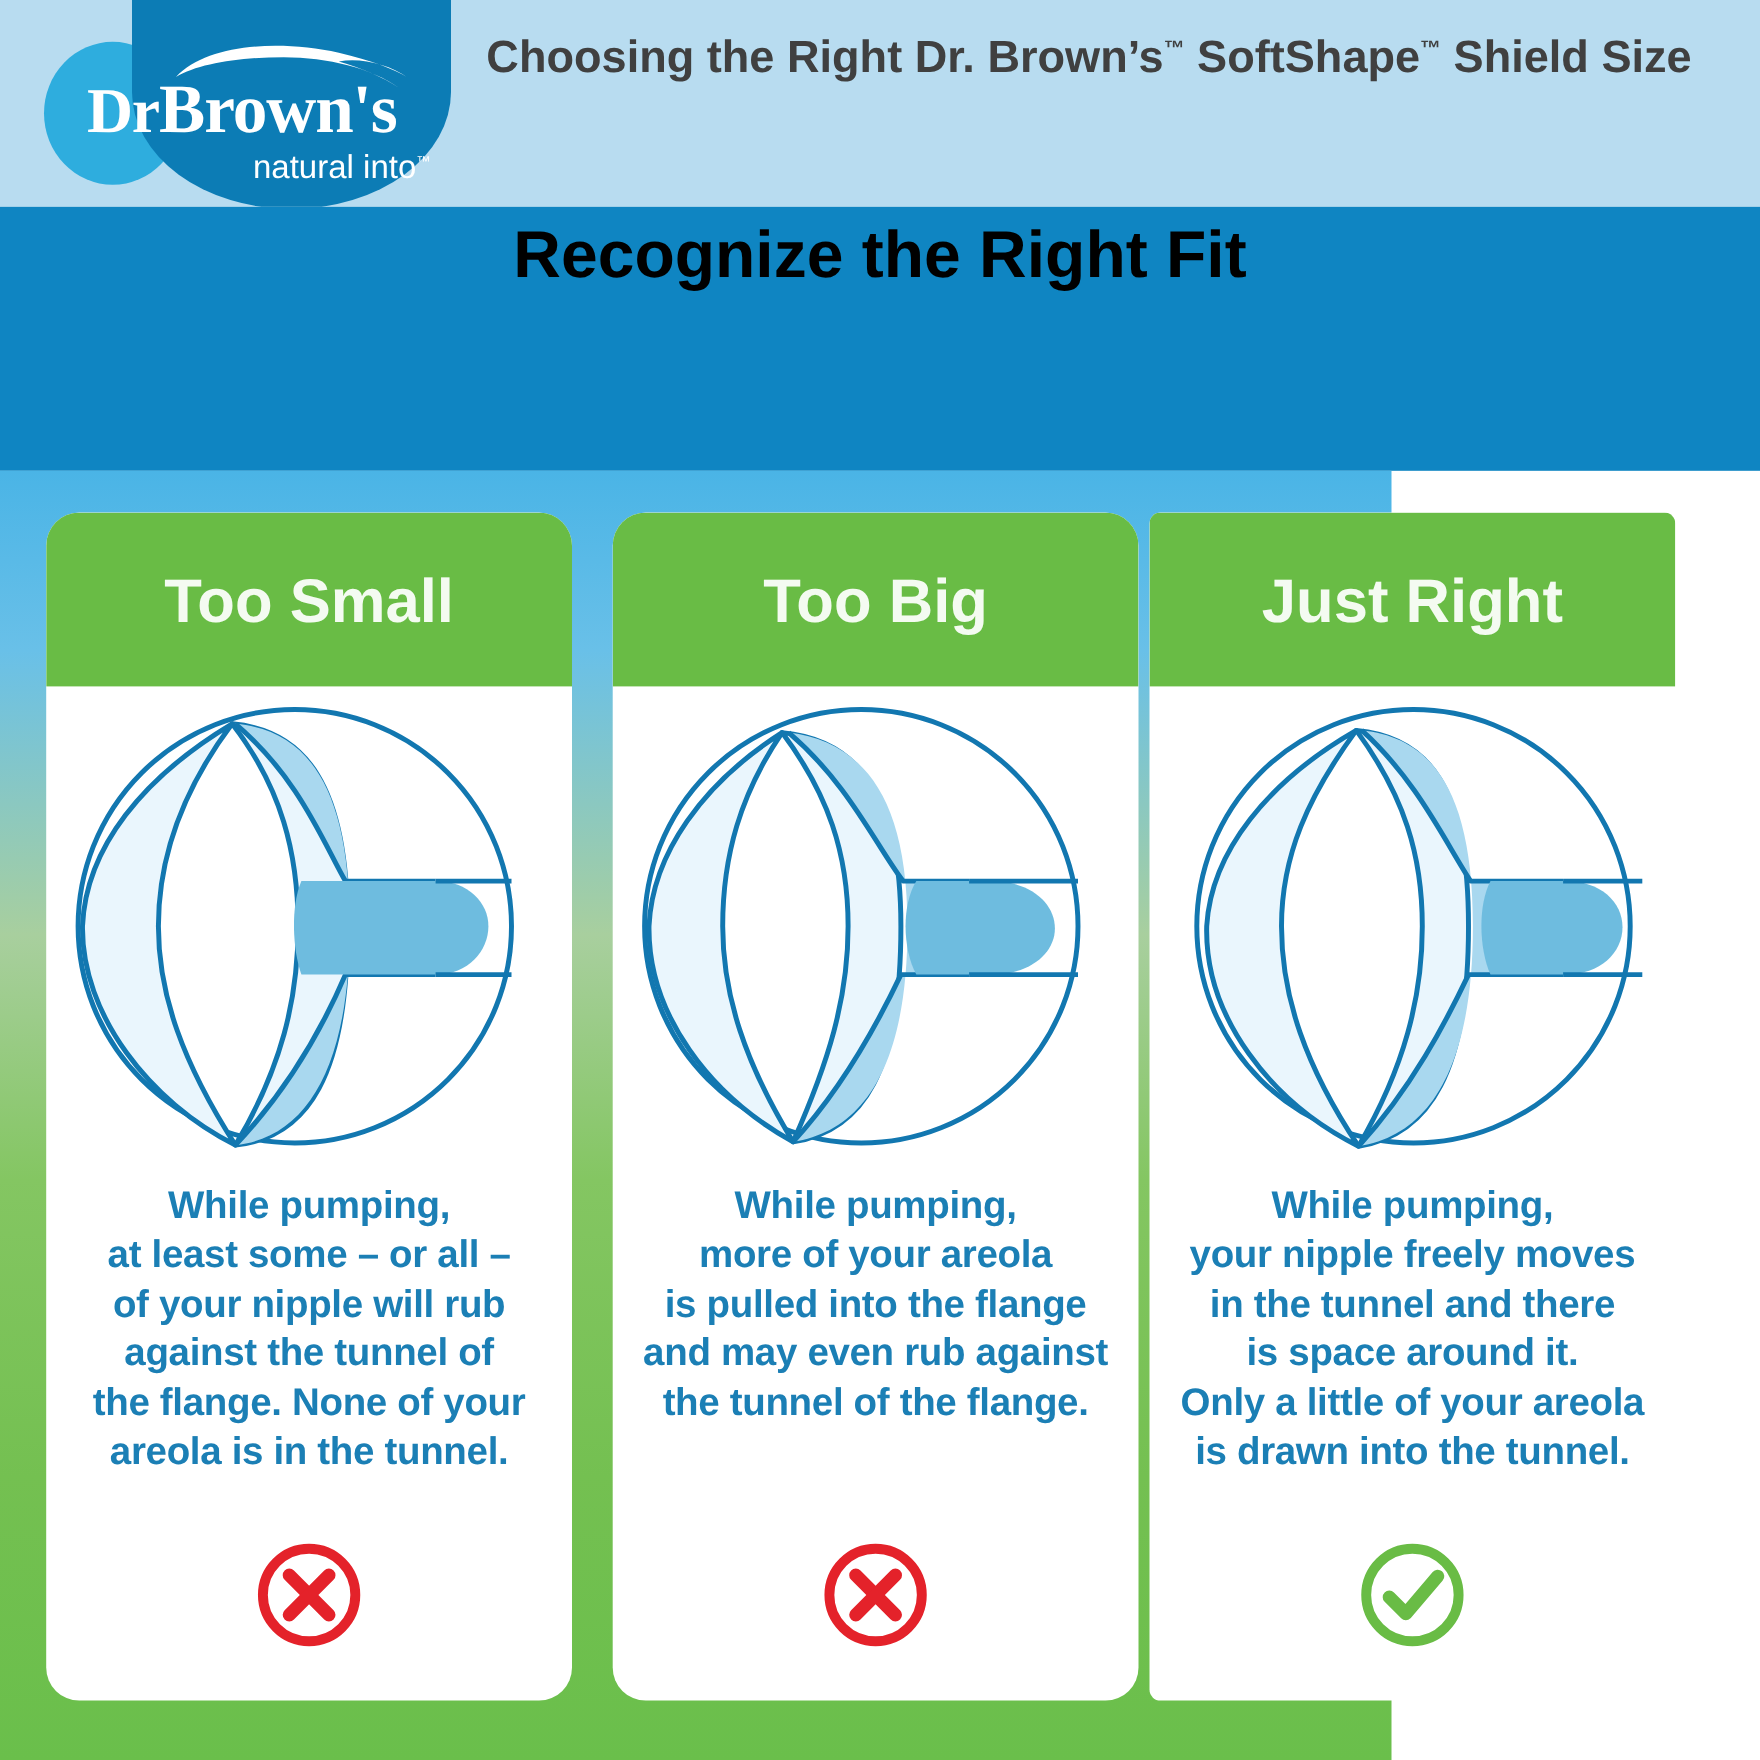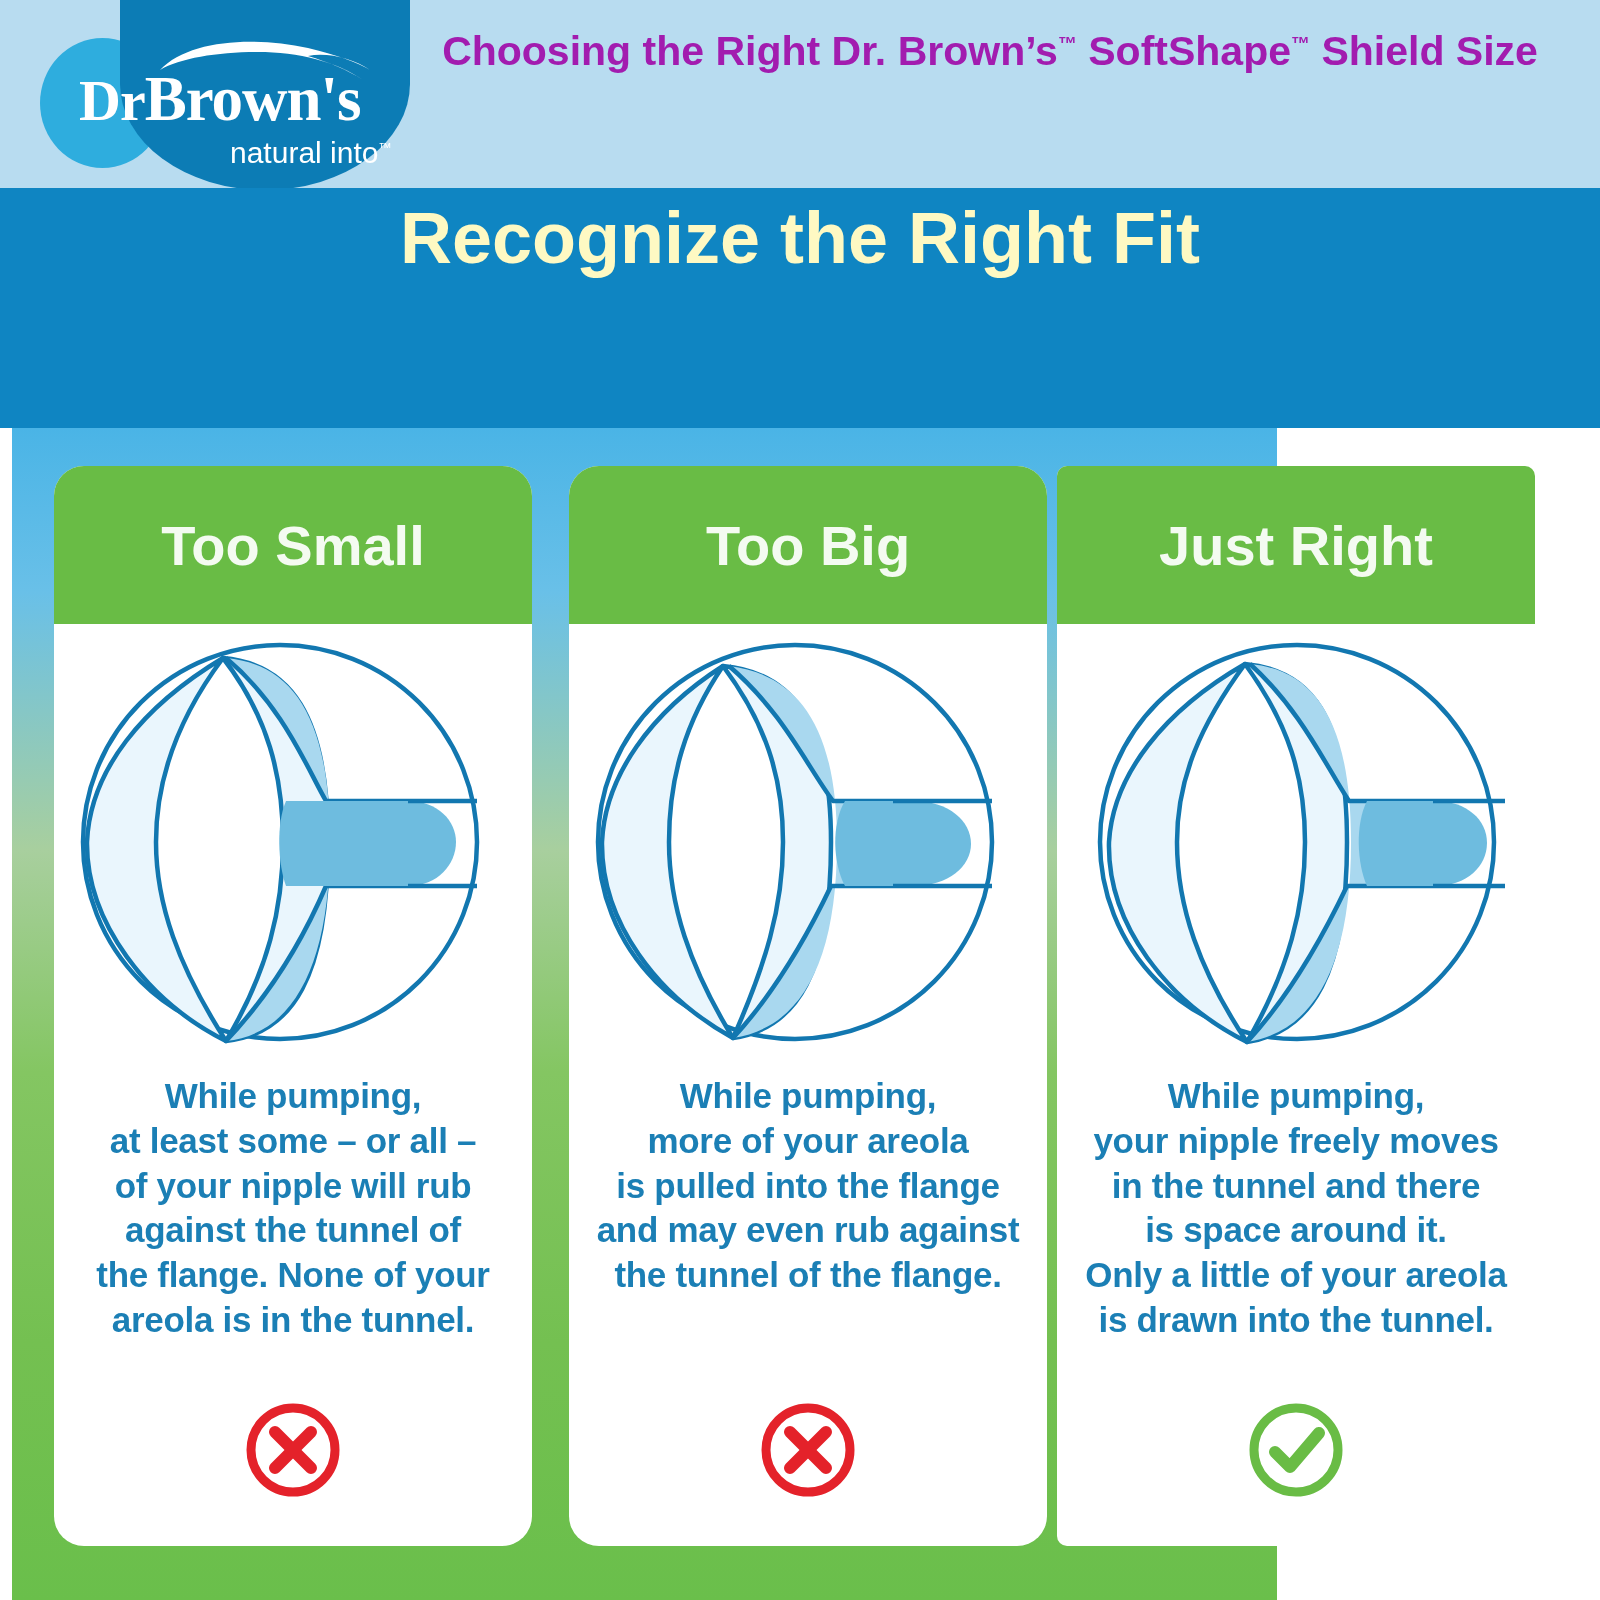--- a/index.html
+++ b/index.html
@@ -81,21 +81,21 @@
     letter-spacing: 0.5px;
     color: #1b87c9;
     line-height: 1.05;
     white-space: nowrap;
   }
   .head-sub {
     margin-top: 6px;
     font-family: "Liberation Sans", sans-serif;
     font-weight: bold;
     font-size: 41px;
-    color: #a21caf;
+    color: #404040;
     white-space: nowrap;
   }
   .head-sub sup { font-size: 19px; vertical-align: super; }
 
   
   .step-band {
     position: absolute; left: 0; top: 188px;
     width: 1600px; height: 240px;
     background: #0f85c2;
     text-align: center;
@@ -105,33 +105,32 @@
     font-family: "Liberation Sans", sans-serif;
     font-weight: bold;
     font-size: 74px;
     color: #ffffff;
     line-height: 1;
   }
   .step-band .l2 {
     margin-top: 14px;
     font-family: "Liberation Sans", sans-serif;
     font-weight: bold;
-    font-size: 72px;
-    color: #fef9c3;
+    font-size: 60px;
+    color: #000000;
     line-height: 1;
   }
 
   
   .body-area {
     position: absolute; left: 0; top: 428px;
     width: 1265px; height: 1172px;
     background:
       radial-gradient(circle 420px at 1560px 30px, rgba(214,226,60,0.85) 0%, rgba(214,226,60,0.0) 70%),
       linear-gradient(to bottom, #4ab4e6 0%, #69c0e8 14%, #a8cf9e 36%, #84c662 55%, #74c051 78%, #6abf4b 100%);
-    margin-left: 12px;
   }
 
   .cards {
     position: absolute; left: 0; top: 0;
     width: 1600px; height: 1172px;
   }
   .card {
     position: absolute;
     top: 38px;
     width: 478px;

